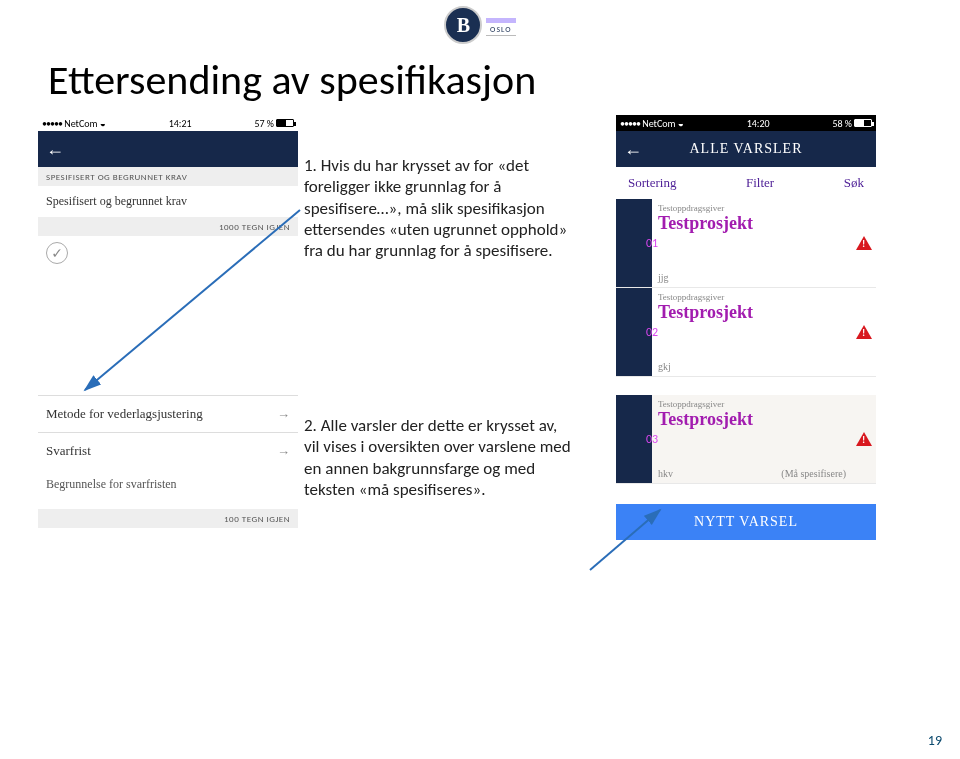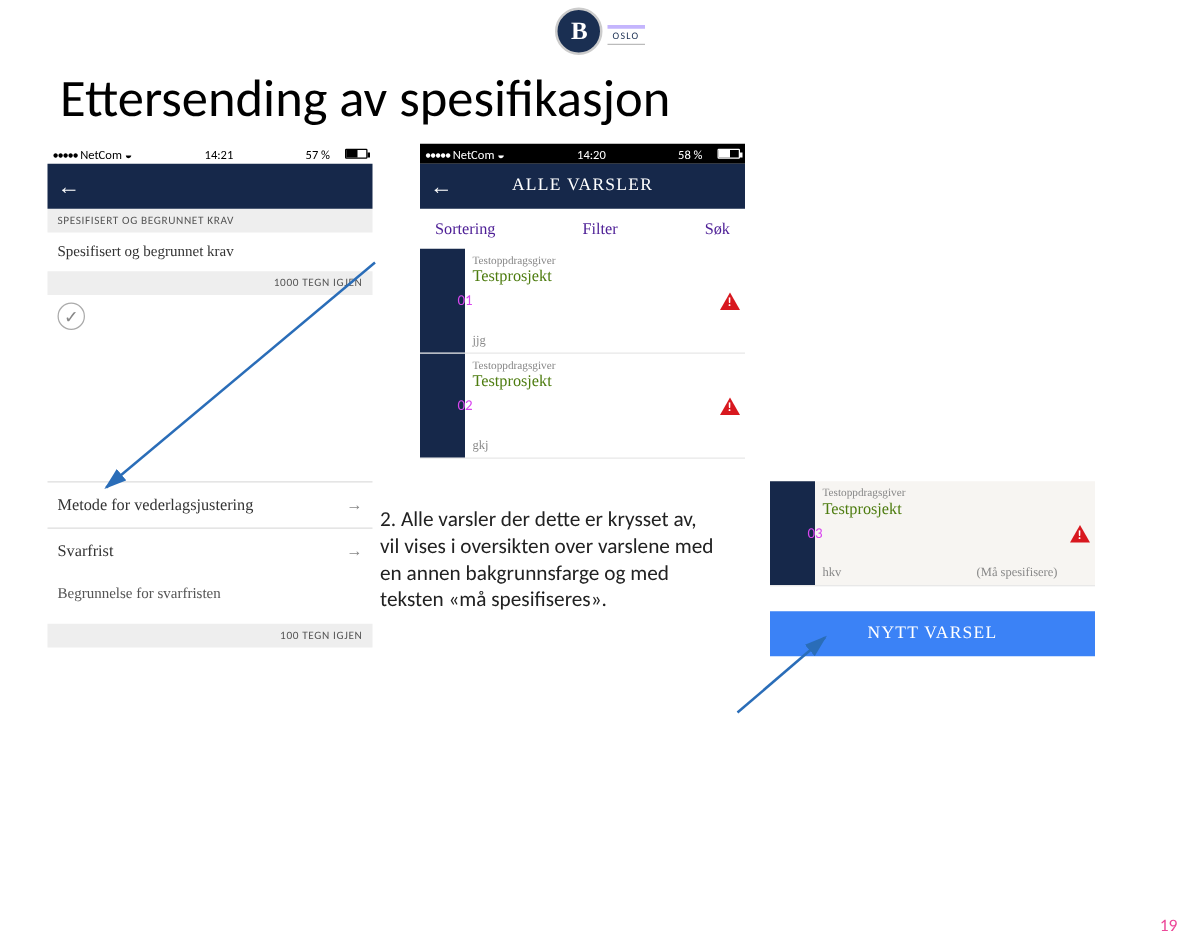--- a/index.html
+++ b/index.html
@@ -2,33 +2,33 @@
 <html><head>
 <meta charset="utf-8">
 <style>
   * { box-sizing: border-box; margin: 0; padding: 0; }
   body { font-family: Calibri, Arial, sans-serif; width: 960px; height: 759px; position: relative; background: #fff; overflow: hidden; }
   
   
   .logo-wrap { text-align: center; padding-top: 6px; }
   .logo-circle { width: 38px; height: 38px; border-radius: 50%; background: #1a2f52; display: inline-flex; align-items: center; justify-content: center; color: #fff; font-weight: bold; font-size: 20px; font-family: Georgia, serif; border: 2px solid #ccc; }
   .logo-text { font-family: Georgia, "Times New Roman", serif; letter-spacing: 2px; font-size: 18px; font-weight: bold; color: #1a2f52; margin-top: 2px; }
-  .logo-sub { font-size: 8px; letter-spacing: 1px; color: #1a2f52; border-top: 3px solid #c4b5fd; border-bottom: 1px solid #bbb; display: inline-block; padding: 1px 4px; margin-top: 6px; }
+  .logo-sub { font-size: 8px; letter-spacing: 1px; color: #1a2f52; border-top: 5px solid #c4b5fd; border-bottom: 1px solid #bbb; display: inline-block; padding: 1px 4px; margin-top: 6px; }
   
   .page-title { font-size: 42px; margin: 10px 16px 10px 48px; font-weight: 400; }
   
   .row { display: flex; }
   .gap { width: 38px; }
   
   
   .phone { width: 260px; background: #fff; font-size: 12px; position: relative; }
   .statusbar { height: 16px; display: flex; align-items: center; justify-content: space-between; font-size: 10px; padding: 0 4px; }
   .statusbar.dark { background: #000; color: #fff; }
   .statusbar .dots { letter-spacing: -1px; }
-  .statusbar .bat { display: inline-flex; align-items: center; gap: 12px; }
+  .statusbar .bat { display: inline-flex; align-items: center; gap: 2px; }
   .battery { width: 18px; height: 8px; border: 1px solid currentColor; border-radius: 1px; position: relative; display: inline-block; }
   .battery::after { content: ""; position: absolute; right: -3px; top: 2px; width: 2px; height: 4px; background: currentColor; }
   .battery-fill { position: absolute; left: 0; top: 0; bottom: 0; background: currentColor; }
   
   .navbar { background: #16284a; color: #fff; height: 36px; display: flex; align-items: center; padding: 0 8px; position: relative; font-family: Georgia, serif; }
   .navbar .back { font-size: 18px; margin-right: 6px; cursor: pointer; }
   .navbar .ttl { position: absolute; left: 0; right: 0; text-align: center; font-size: 14px; letter-spacing: 1px; }
   
   .subhead { background: #eee; color: #555; font-size: 9px; padding: 4px 8px; letter-spacing: 0.5px; }
   
@@ -48,32 +48,32 @@
   .midcol p { margin-bottom: 18px; }
   
   
   .filterbar { display: flex; justify-content: space-between; padding: 8px 12px; font-family: Georgia, serif; font-size: 13px; color: #4c1d95; }
   
   .varsel-row { display: flex; align-items: stretch; border-bottom: 1px solid #e8e8e8; }
   .varsel-row.hi { background: #f7f5f2; }
   .varsel-row .num { width: 32px; background: #16284a; color: #d946ef; display: flex; align-items: center; justify-content: center; font-size: 12px; flex-shrink: 0; padding-left: 36px; }
   .varsel-row .body { flex: 1; padding: 4px 6px; font-family: Georgia, serif; }
   .varsel-row .over { font-size: 9px; color: #888; }
-  .varsel-row .main { font-size: 13px; font-weight: normal; color: #4d7c0f; }
+  .varsel-row .main { font-size: 18px; font-weight: bold; color: #a21caf; }
   .varsel-row .under { font-size: 10px; color: #888; display: flex; justify-content: space-between; margin-top: 38px; }
   .varsel-row .warn { width: 24px; display: flex; align-items: center; justify-content: center; color: #d8181f; font-size: 16px; }
   .tri { width: 0; height: 0; border-left: 8px solid transparent; border-right: 8px solid transparent; border-bottom: 14px solid #d8181f; position: relative; }
   .tri::after { content: "!"; position: absolute; top: 1px; left: -2px; color: #fff; font-size: 10px; font-weight: bold; }
   
   .nytt-btn { background: #3b82f6; color: #fff; text-align: center; padding: 10px; font-family: Georgia, serif; font-size: 14px; letter-spacing: 1px; margin: 20px 0 0 0; }
   
   
   .arrow-svg { position: absolute; pointer-events: none; }
   
-  .pagenum { position: absolute; right: 18px; bottom: 10px; color: #ec4899; font-size: 14px; margin-left: 32px; }
+  .pagenum { position: absolute; right: 18px; bottom: 10px; color: #0c4a6e; font-size: 14px; margin-left: 32px; }
 </style>
 </head>
 <body>
 
 <div class="logo-wrap">
   <div class="logo-circle">B</div>
   <div class="logo-sub">OSLO</div>
 </div>
 
 <h1 class="page-title">Ettersending av spesifikasjon</h1>
@@ -98,20 +98,23 @@
     <div class="subhead">
       <span>SPESIFISERT OG BEGRUNNET KRAV</span>
     </div>
     <div class="textarea-block">Spesifisert og begrunnet krav</div>
     <div class="subhead" style="text-align:right;">1000 TEGN IGJEN</div>
     <div class="checkrow">
       <span class="chk">✓</span>
     </div>
   </div>
 
+  <div class="midcol">
+    <p>1. Hvis du har krysset av for «det foreligger ikke grunnlag for å spesifisere…», må slik spesifikasjon ettersendes «uten ugrunnet opphold» fra du har grunnlag for å spesifisere.</p>
+  </div>
 
   <div class="gap"></div>
   <div class="phone">
     <div class="statusbar dark">
       <span><span class="dots">•••••</span> <span>NetCom</span> <span>◒</span></span>
       <span>14:20</span>
       <span class="bat">
           <span>58 %</span>
           <span class="battery">
             <span class="battery-fill" style="width:58%"></span>

